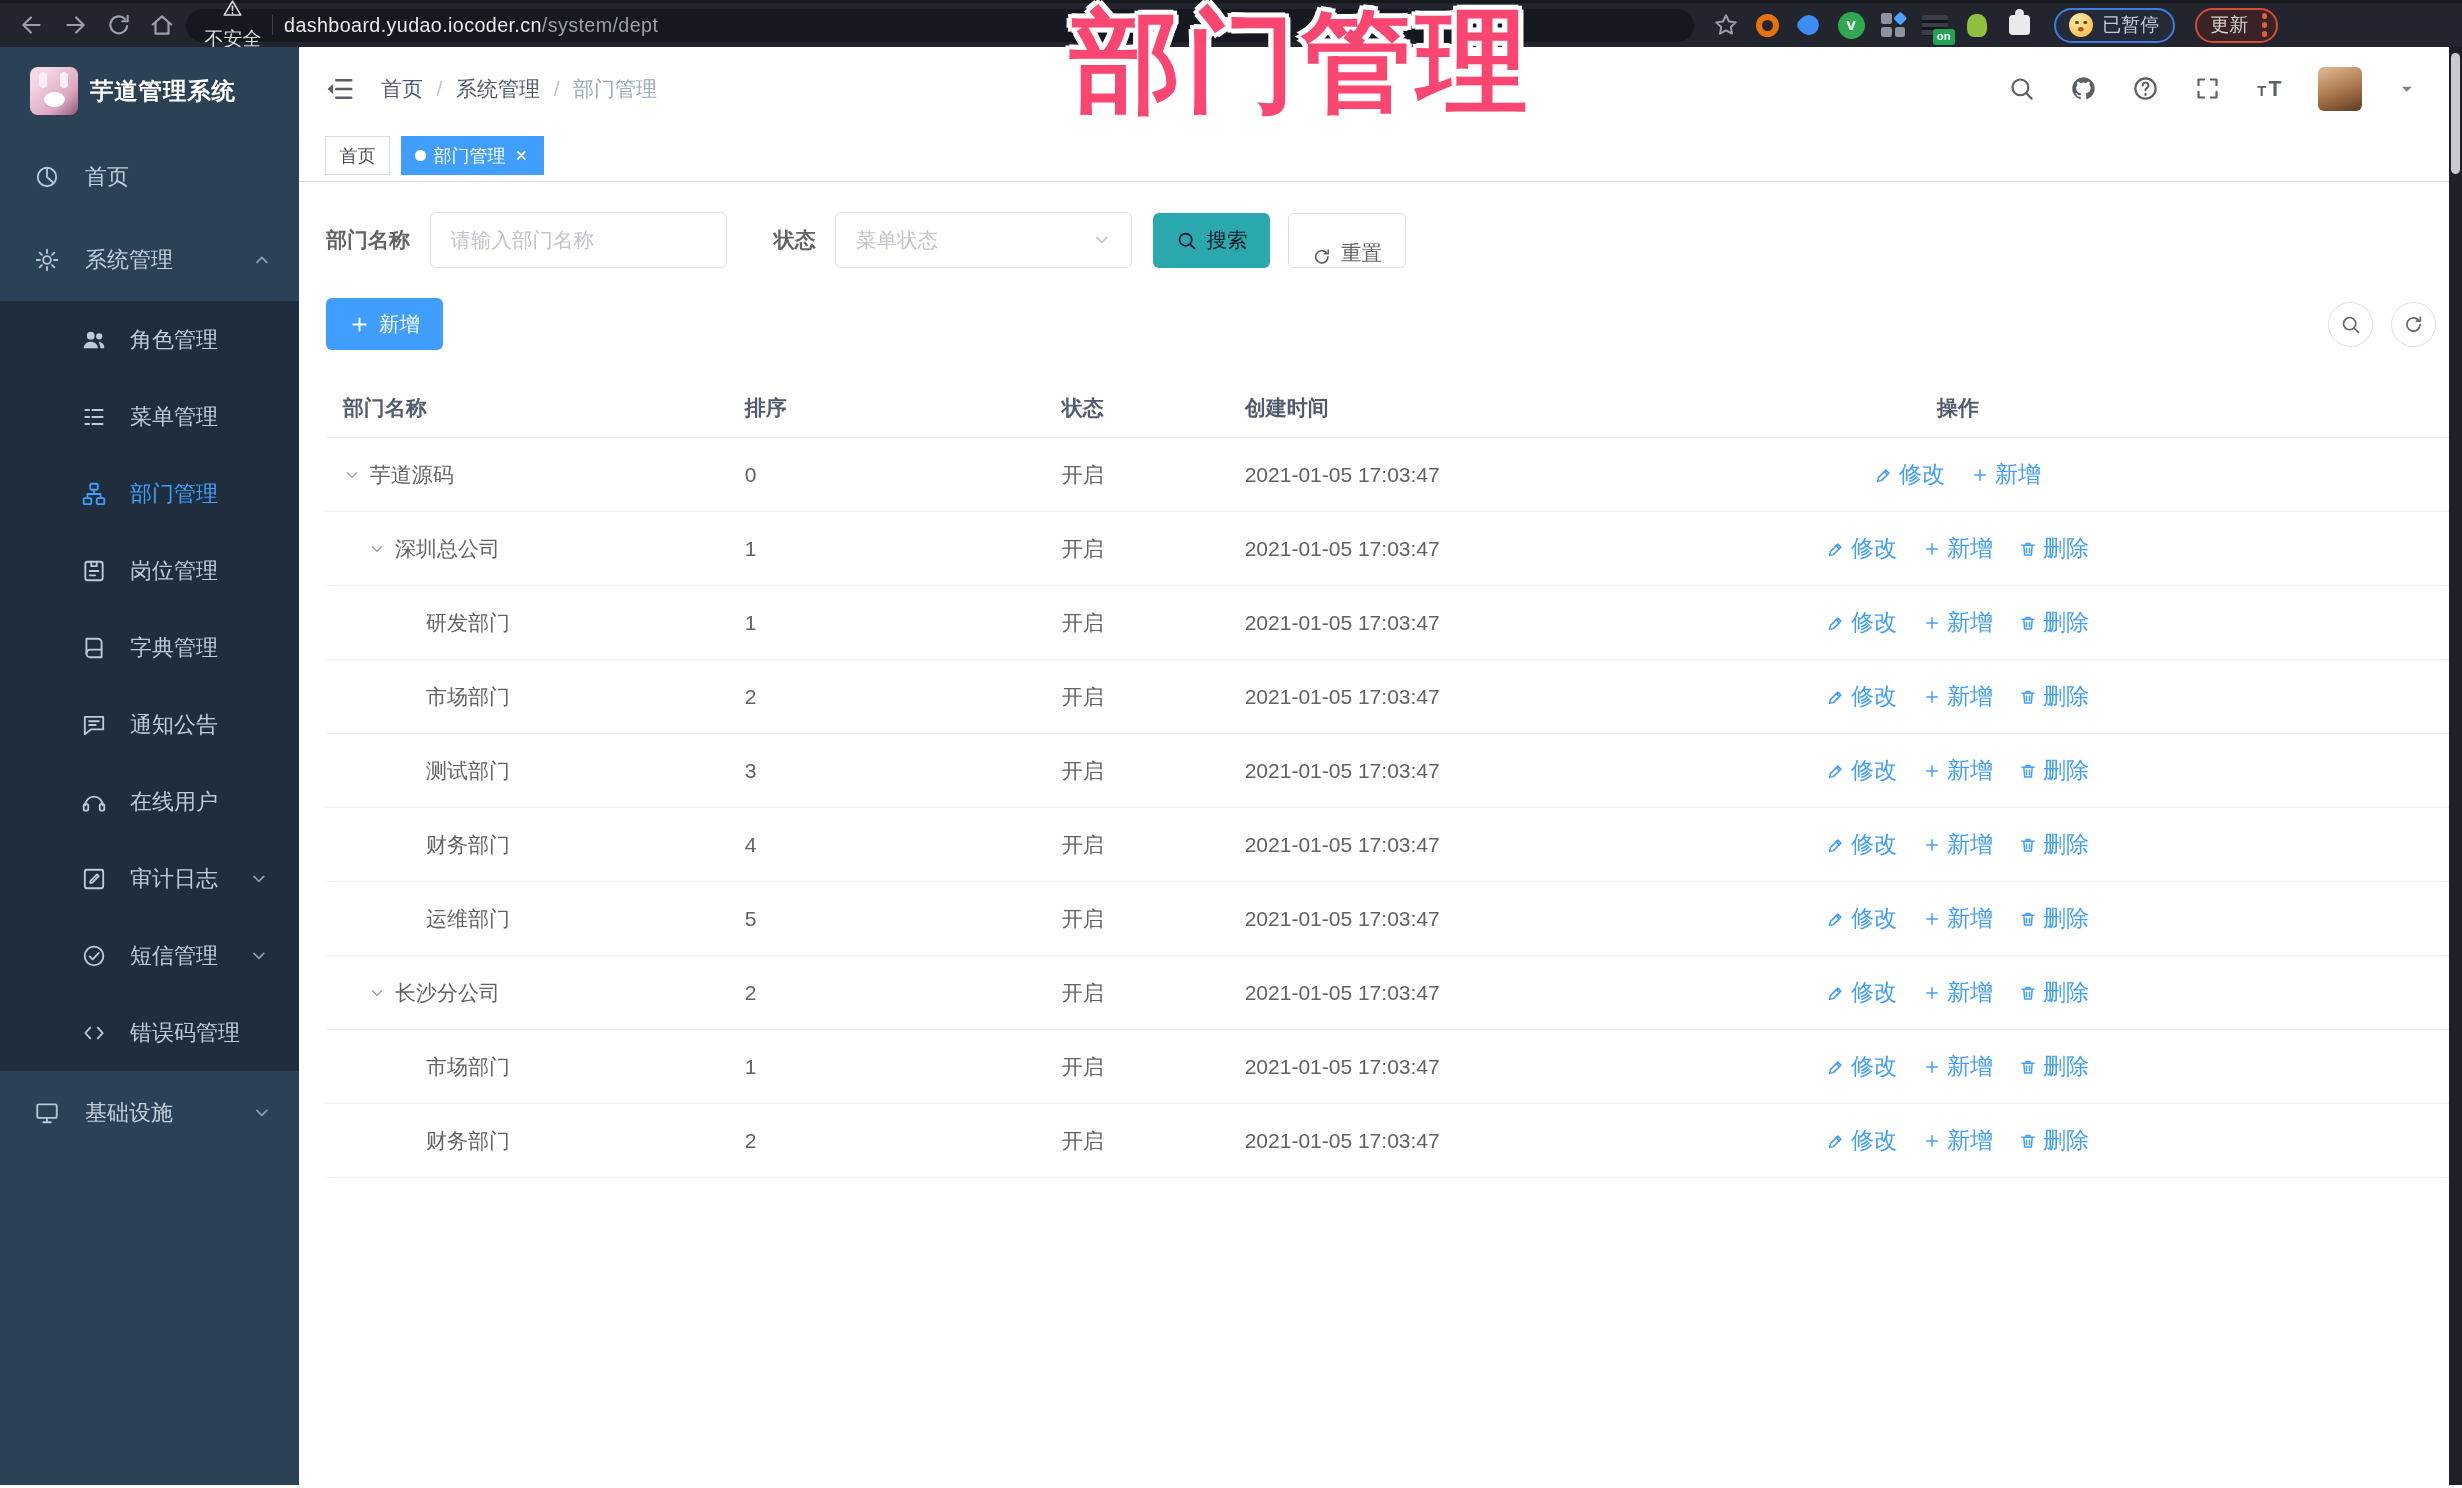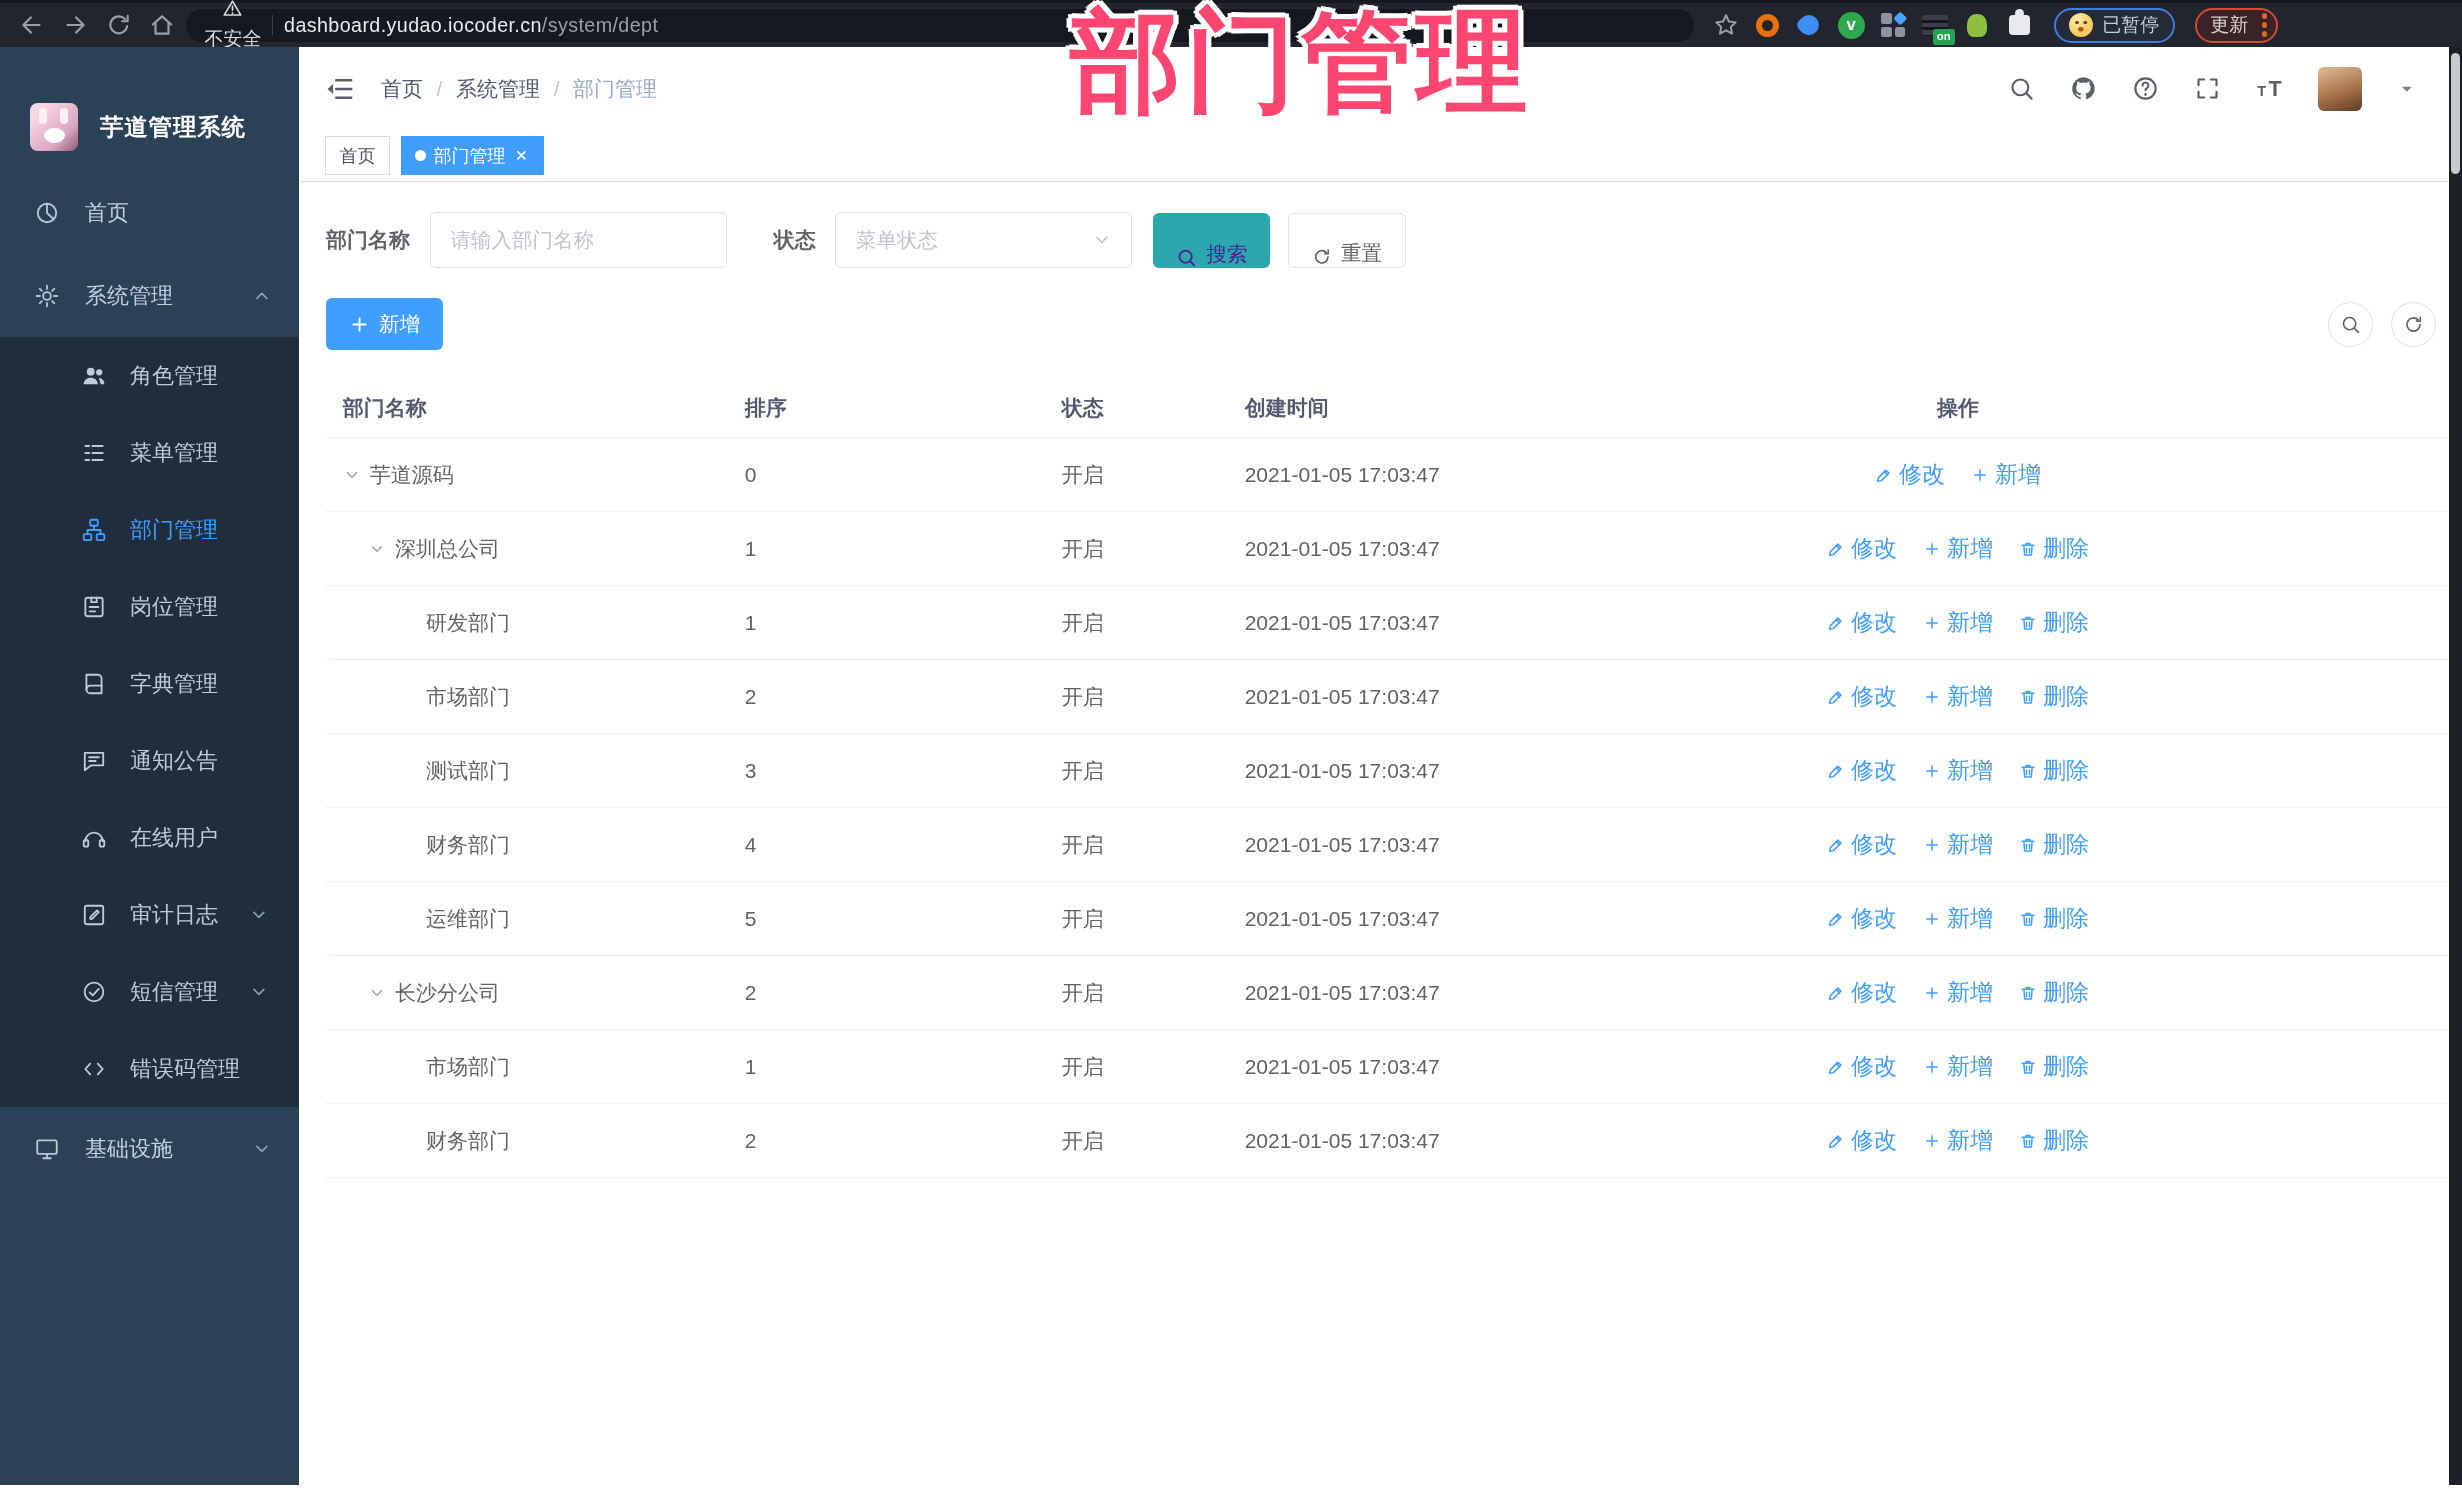--- a/index.html
+++ b/index.html
@@ -35,21 +35,21 @@
   .emoji-face:before { content:""; position:absolute; left:6px; top:7.6px; width:3.8px; height:3.8px; border-radius:50%; background:#6b4a12; box-shadow:8.3px 0 0 #6b4a12, 3.8px 6.8px 0 0.8px #b3541e; }
   .pill-update { border:2.3px solid #d64b33; background:#392326; color:#d6d0ca; margin-left:12px; padding-right:9px; }
   .kebab { display:flex; flex-direction:column; gap:3.8px; margin-left:4.5px; }
   .kebab b { width:5.3px; height:5.3px; border-radius:50%; background:#e0642f; }
 
   
   .app { display:flex; height:1438px; position:relative; }
 
   
   .sidebar { width:299px; background:#2b4156; flex-shrink:0; display:flex; flex-direction:column; overflow:hidden; }
-  .logo-row { height:88px; display:flex; align-items:center; padding-left:30px; gap:22px;margin-top:36px; }
+  .logo-row { height:88px; display:flex; align-items:center; padding-left:30px; gap:12px; }
   .logo-img { width:48px; height:48px; border-radius:7.6px; background:linear-gradient(135deg,#f6d7e4 20%,#dba4c2 70%,#8c5a74); position:relative; }
   .logo-img:before { content:""; position:absolute; top:4.5px; left:9px; width:7.6px; height:16.7px; background:#fceef5; border-radius:4.5px; box-shadow:21px 0 0 #fceef5; }
   .logo-img:after { content:""; position:absolute; bottom:7.6px; left:13.6px; width:21px; height:15px; background:#fff; border-radius:50%; }
   .logo-title { color:#ffffff; font-size:23.5px; font-weight:bold; letter-spacing:0.8px; }
   .m-item { height:83px; display:flex; align-items:center; padding:0 27px 0 32px; color:#c3cfdd; font-size:22px; position:relative; cursor:pointer; }
   .m-item .mi { width:30px; display:flex; justify-content:center; margin-right:23px; color:#b8c6d6; flex-shrink:0; }
   .m-item .chev { margin-left:auto; color:#8fa0b3; }
   .submenu { background:#1f2d3d; }
   .s-item { height:77px; display:flex; align-items:center; padding-left:79px; color:#bfcbd9; font-size:22px; cursor:pointer; }
   .s-item .mi { width:30px; display:flex; justify-content:center; margin-right:21px; flex-shrink:0; }
@@ -79,21 +79,21 @@
   
   .content { flex:1; padding:30px 10.6px 0 27px; position:relative; background:#fff; }
   .filter-row { display:flex; align-items:center; font-size:21px; color:#606266; }
   .f-label { font-weight:bold; margin-right:19.7px; }
   .text-input { width:297px; height:56px; border:1.5px solid #dcdfe6; border-radius:6px; font-size:20.5px; color:#606266; padding:0 19.7px; outline:none; font-family:inherit; }
   .text-input::placeholder { color:#c0c4cc; }
   .sel { width:297px; height:56px; border:1.5px solid #dcdfe6; border-radius:6px; display:flex; align-items:center; padding:0 19.7px; color:#c0c4cc; font-size:20.5px; margin-right:21px; cursor:pointer; }
   .sel .chev { margin-left:auto; color:#c0c4cc; }
   .gap-status { width:47px; }
   .btn { height:55px; border:none; border-radius:6px; display:inline-flex; align-items:center; gap:9px; font-size:20.5px; padding:0 23px; cursor:pointer; font-family:inherit; }
-  .btn-search { background:var(--search-btn,#2BA8AD); color:#4c1d95;align-items:flex-end; }
+  .btn-search { background:var(--search-btn,#2BA8AD); color:#0f172a; }
   .btn-reset { background:#fff; border:1.5px solid #dcdfe6; color:#606266; margin-left:18px;align-items:flex-end; }
   .toolbar-row { display:flex; align-items:center; margin-top:30px; }
   .btn-add { background:var(--accent,#409EFF); color:#fff; height:52px; }
   .round-btns { margin-left:auto; display:flex; gap:18px; padding-right:15px; }
   .rbtn { width:45px; height:45px; border-radius:50%; border:1.5px solid #dcdfe6; background:#fff; color:#606266; display:flex; align-items:center; justify-content:center; cursor:pointer; }
 
   
   .table { margin-top:29px; }
   .trow { display:grid; grid-template-columns:402px 317px 183px 356px 1fr; align-items:center; min-height:74px; border-bottom:1.5px solid #ebeef5; font-size:21px; color:#606266; background:#fff; }
   .trow.head { min-height:59px; color:#515a6e; font-weight:bold; }

